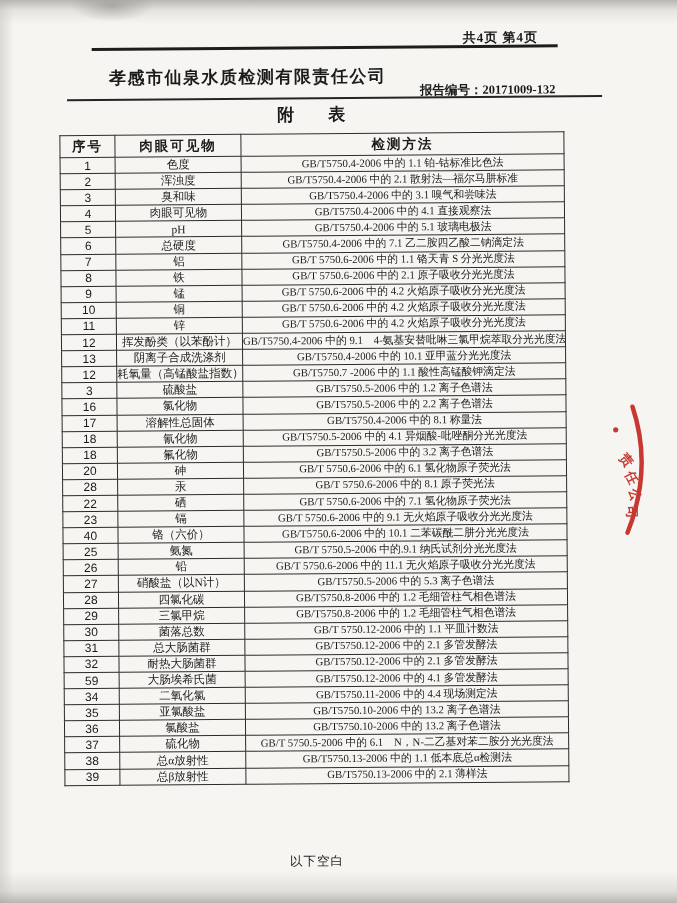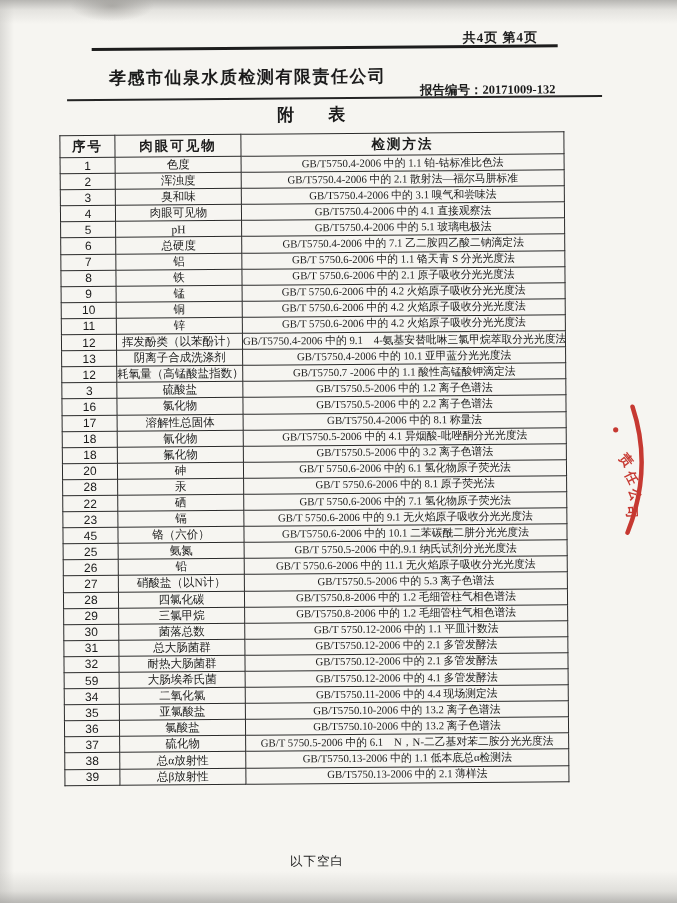--- a/index.html
+++ b/index.html
@@ -181,21 +181,21 @@
             <td class="no">22</td>
             <td class="item">硒</td>
             <td class="method">GB/T 5750.6-2006 中的 7.1 氢化物原子荧光法</td>
           </tr>
           <tr>
             <td class="no">23</td>
             <td class="item">镉</td>
             <td class="method">GB/T 5750.6-2006 中的 9.1 无火焰原子吸收分光光度法</td>
           </tr>
           <tr>
-            <td class="no">45</td>
+            <td class="no">40</td>
             <td class="item">铬（六价）</td>
             <td class="method">GB/T5750.6-2006 中的 10.1 二苯碳酰二肼分光光度法</td>
           </tr>
           <tr>
             <td class="no">25</td>
             <td class="item">氨氮</td>
             <td class="method">GB/T 5750.5-2006 中的.9.1 纳氏试剂分光光度法</td>
           </tr>
           <tr>
             <td class="no">26</td>

